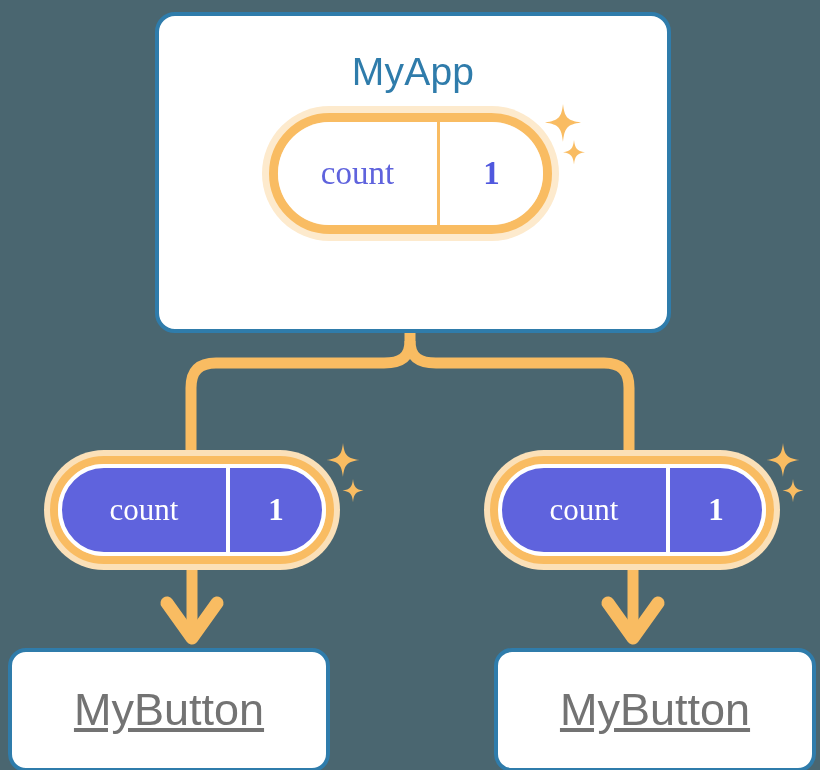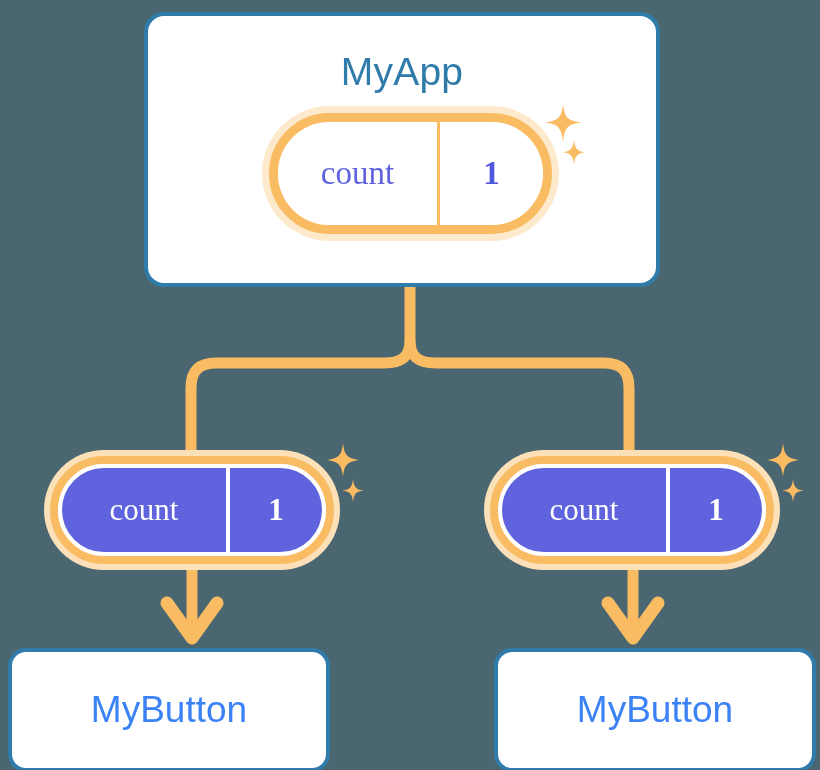--- a/index.html
+++ b/index.html
@@ -20,24 +20,24 @@
   #wires {
     position: absolute;
     left: 0; top: 0;
     width: 820px; height: 770px;
     pointer-events: none;
   }
 
   
   .app-card {
     position: absolute;
-    left: 144px;
+    left: 155px;
     top: 12px;
     width: 516px;
-    height: 275px;
+    height: 321px;
     background: #ffffff;
     border: 4px solid #2f7cab;
     border-radius: 20px;
     box-sizing: border-box;
   }
   .app-title {
     position: absolute;
     top: 36px;
     left: 0;
     width: 100%;
@@ -126,25 +126,26 @@
     position: absolute;
     background: #ffffff;
     border: 4px solid #2f7cab;
     border-radius: 18px;
     box-sizing: border-box;
     display: flex;
     align-items: center;
     justify-content: center;
   }
   .leaf-label {
-    color: #3b82f6;
-    font-size: 37px;
+    color: #737373;
+    font-size: 45px;
     font-weight: 500;
     line-height: 1;
     margin-top: -2px;
+    text-decoration: underline;
   }
 
   
   .sparkle {
     position: absolute;
     pointer-events: none;
   }
 </style>
 </head>
 <body>

